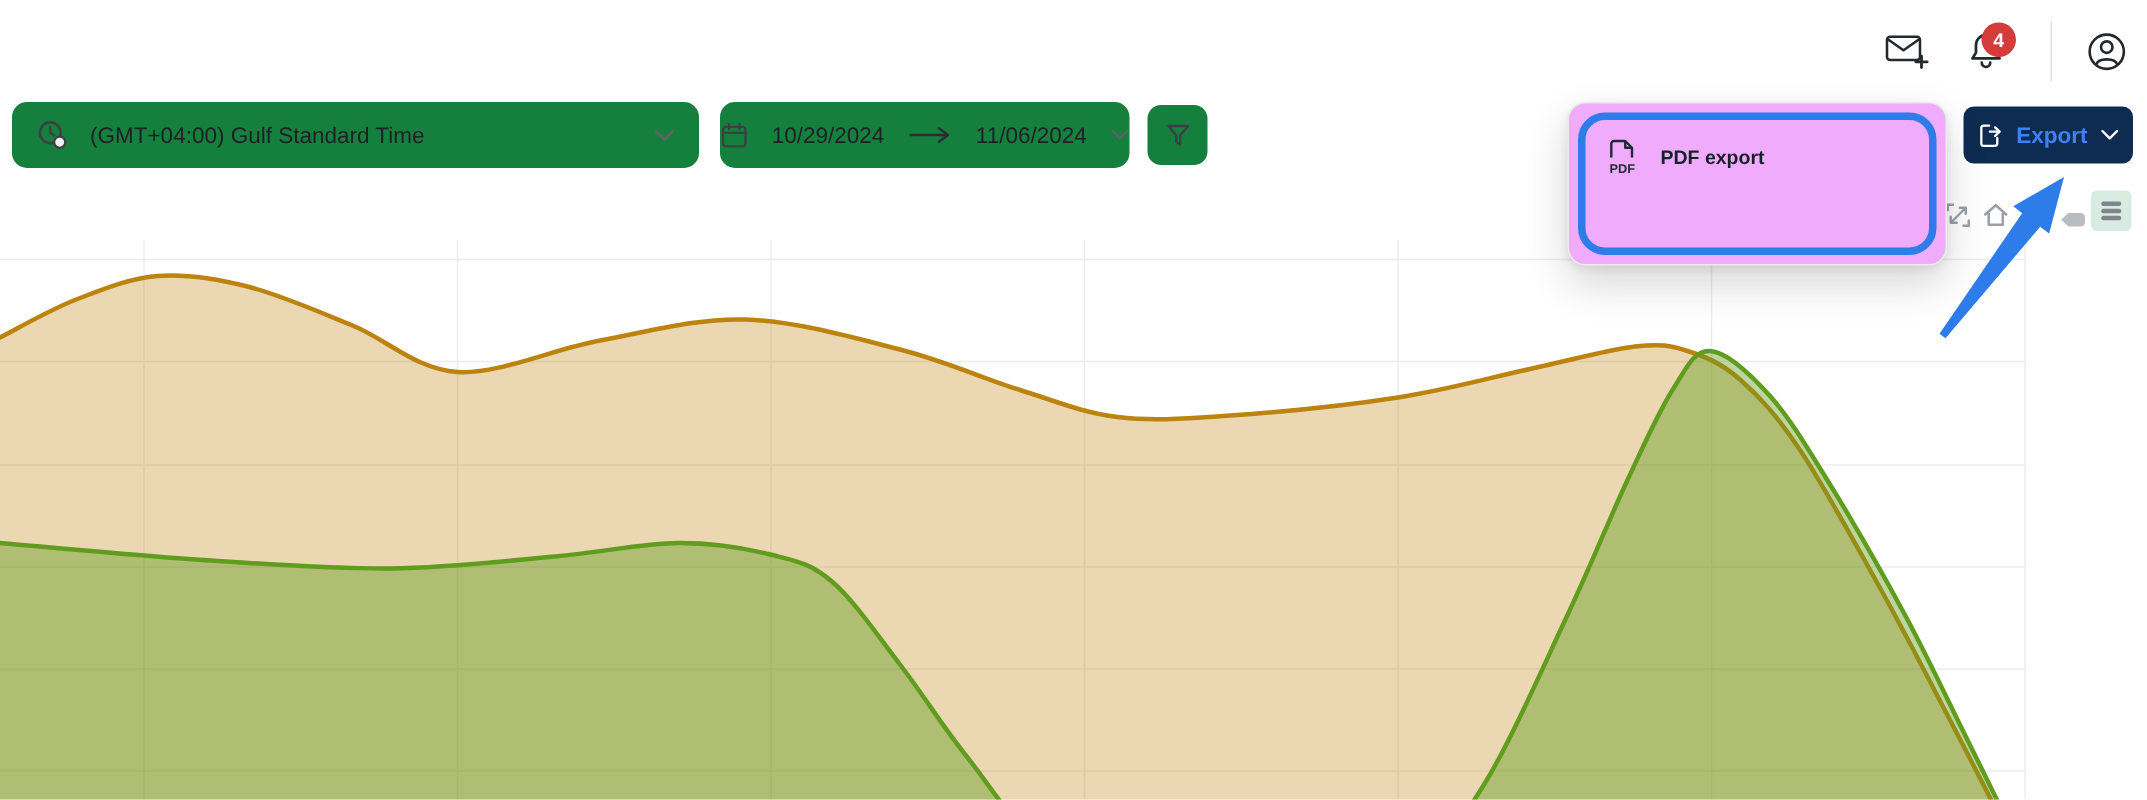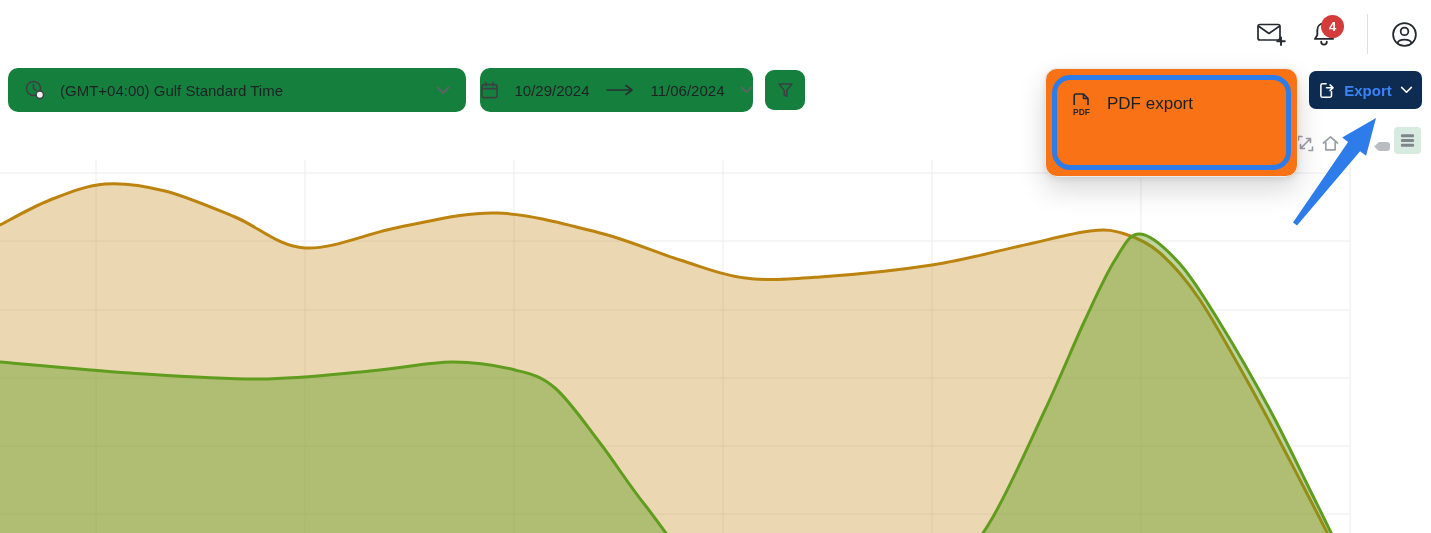--- a/index.html
+++ b/index.html
@@ -12,25 +12,25 @@
   
   .pill{position:absolute;top:68px;height:44px;background:#15803d;border-radius:10px;display:flex;align-items:center;box-sizing:border-box;cursor:pointer;border:none;font-family:inherit;}
   .pill-text{font-size:15px;color:#1d2126;}
   .tz-pill{left:8px;width:458px;padding:0 16px;}
   .tz-pill .pill-text{margin-left:14px;flex:1;text-align:left;}
   .date-pill{left:480px;width:273px;padding:0 0;justify-content:space-between;}
   .filter-pill{left:765px;top:70px;width:40px;height:40px;border-radius:9px;justify-content:center;}
   
   .export-btn{position:absolute;left:1309px;top:71px;width:113px;height:38px;border-radius:7px;border:none;display:flex;align-items:center;justify-content:center;gap:8px;color:#3b82f6;font-size:15px;font-weight:600;font-family:inherit;cursor:pointer;z-index:30;}
   
-  .menu-card{position:absolute;left:1045px;top:68px;width:253px;height:109px;background:#f97316;border:1px solid #ececec;border-radius:12px;box-shadow:0 2px 6px rgba(0,0,0,.08),0 12px 28px rgba(0,0,0,.16);z-index:40;box-sizing:border-box;}
+  .menu-card{position:absolute;left:1045px;top:68px;width:253px;height:109px;background:#f0abfc;border:1px solid #ececec;border-radius:12px;box-shadow:0 2px 6px rgba(0,0,0,.08),0 12px 28px rgba(0,0,0,.16);z-index:40;box-sizing:border-box;}
   .menu-ring{position:absolute;left:6px;top:6px;right:6px;bottom:6px;border:5px solid #2d7ce9;border-radius:18px;pointer-events:none;}
   .menu-items{position:absolute;left:0;top:15px;right:0;}
   .menu-item{height:40px;display:flex;align-items:center;padding-left:25px;gap:15px;cursor:pointer;}
-  .menu-item span.lbl{font-size:17px;color:#15202b;}
+  .menu-item span.lbl{font-size:13px;color:#15202b;font-weight:bold;}
   
   .ct-icon{position:absolute;width:20px;height:20px;background:none;border:none;padding:0;cursor:pointer;z-index:10;}
   .ct-menu{position:absolute;left:1394px;top:127px;width:27px;height:27px;border-radius:4px;display:flex;align-items:center;justify-content:center;cursor:pointer;border:none;z-index:10;}
   .arrow-svg{z-index:50;pointer-events:none;}
   svg{display:block;overflow:hidden;}
 </style>
 </head>
 <body>
 
 <svg class="abs" style="left:0;top:160px;" width="1431" height="373" viewBox="0 0 1431 373">

